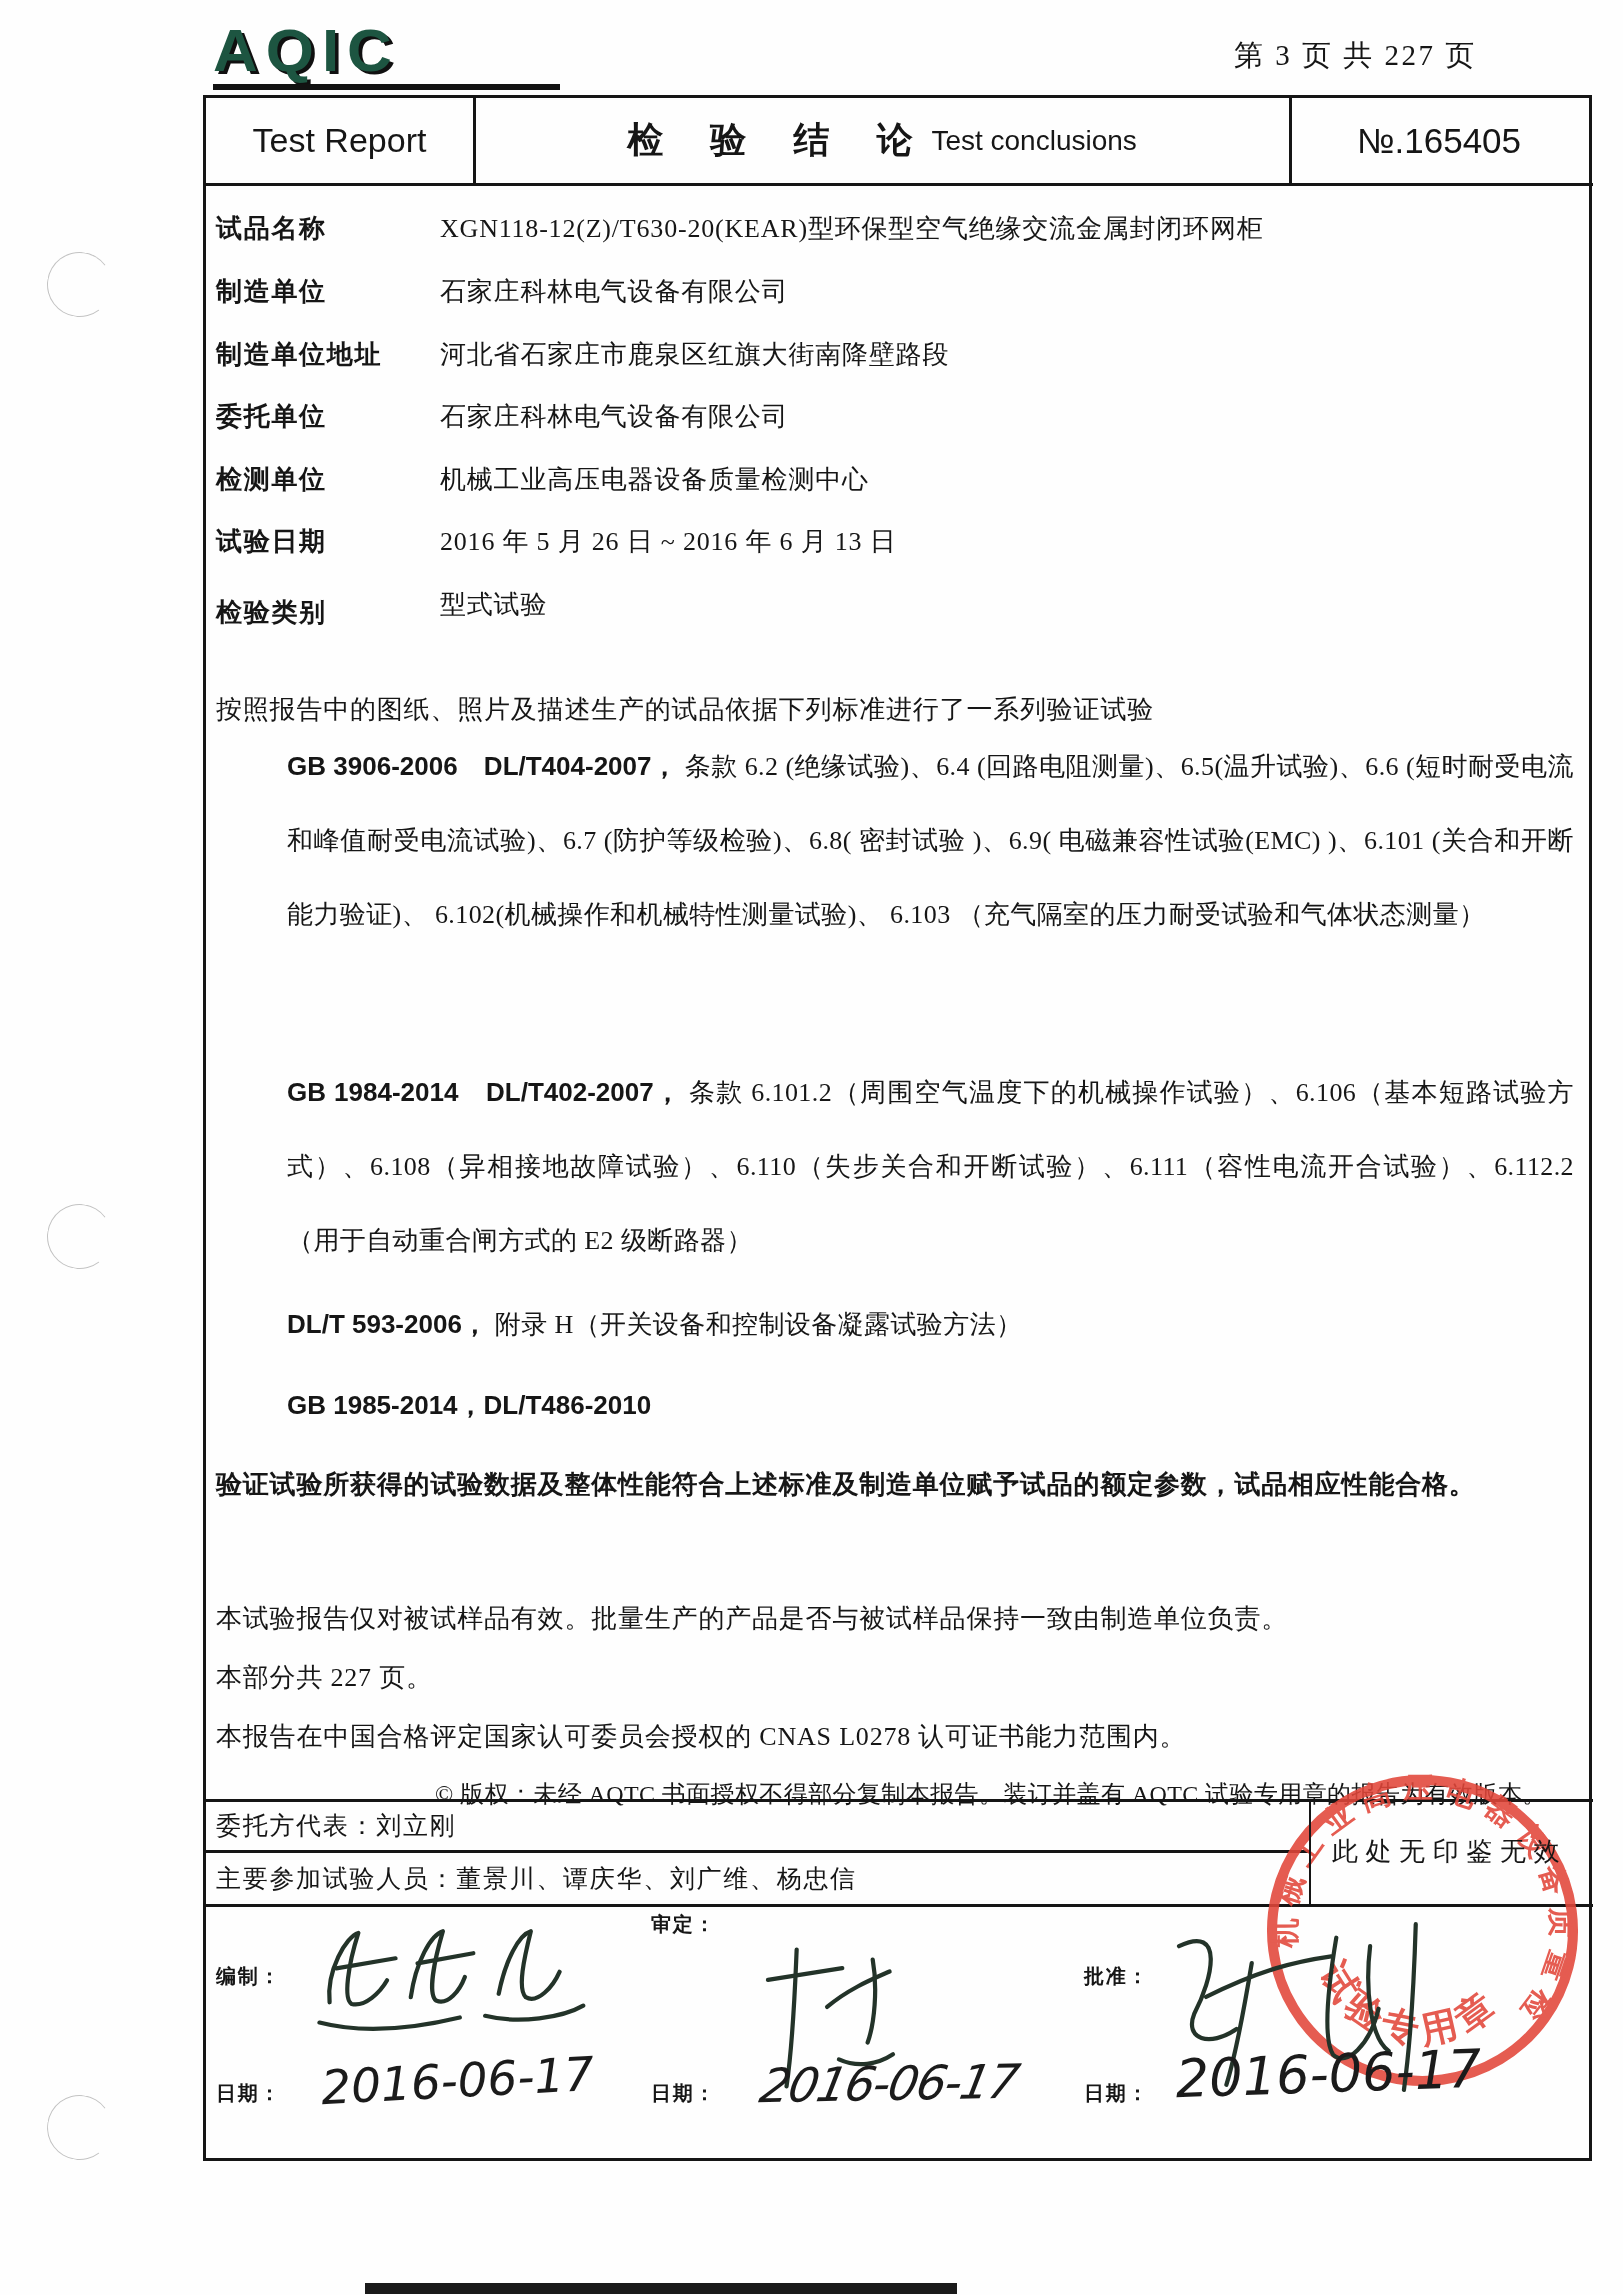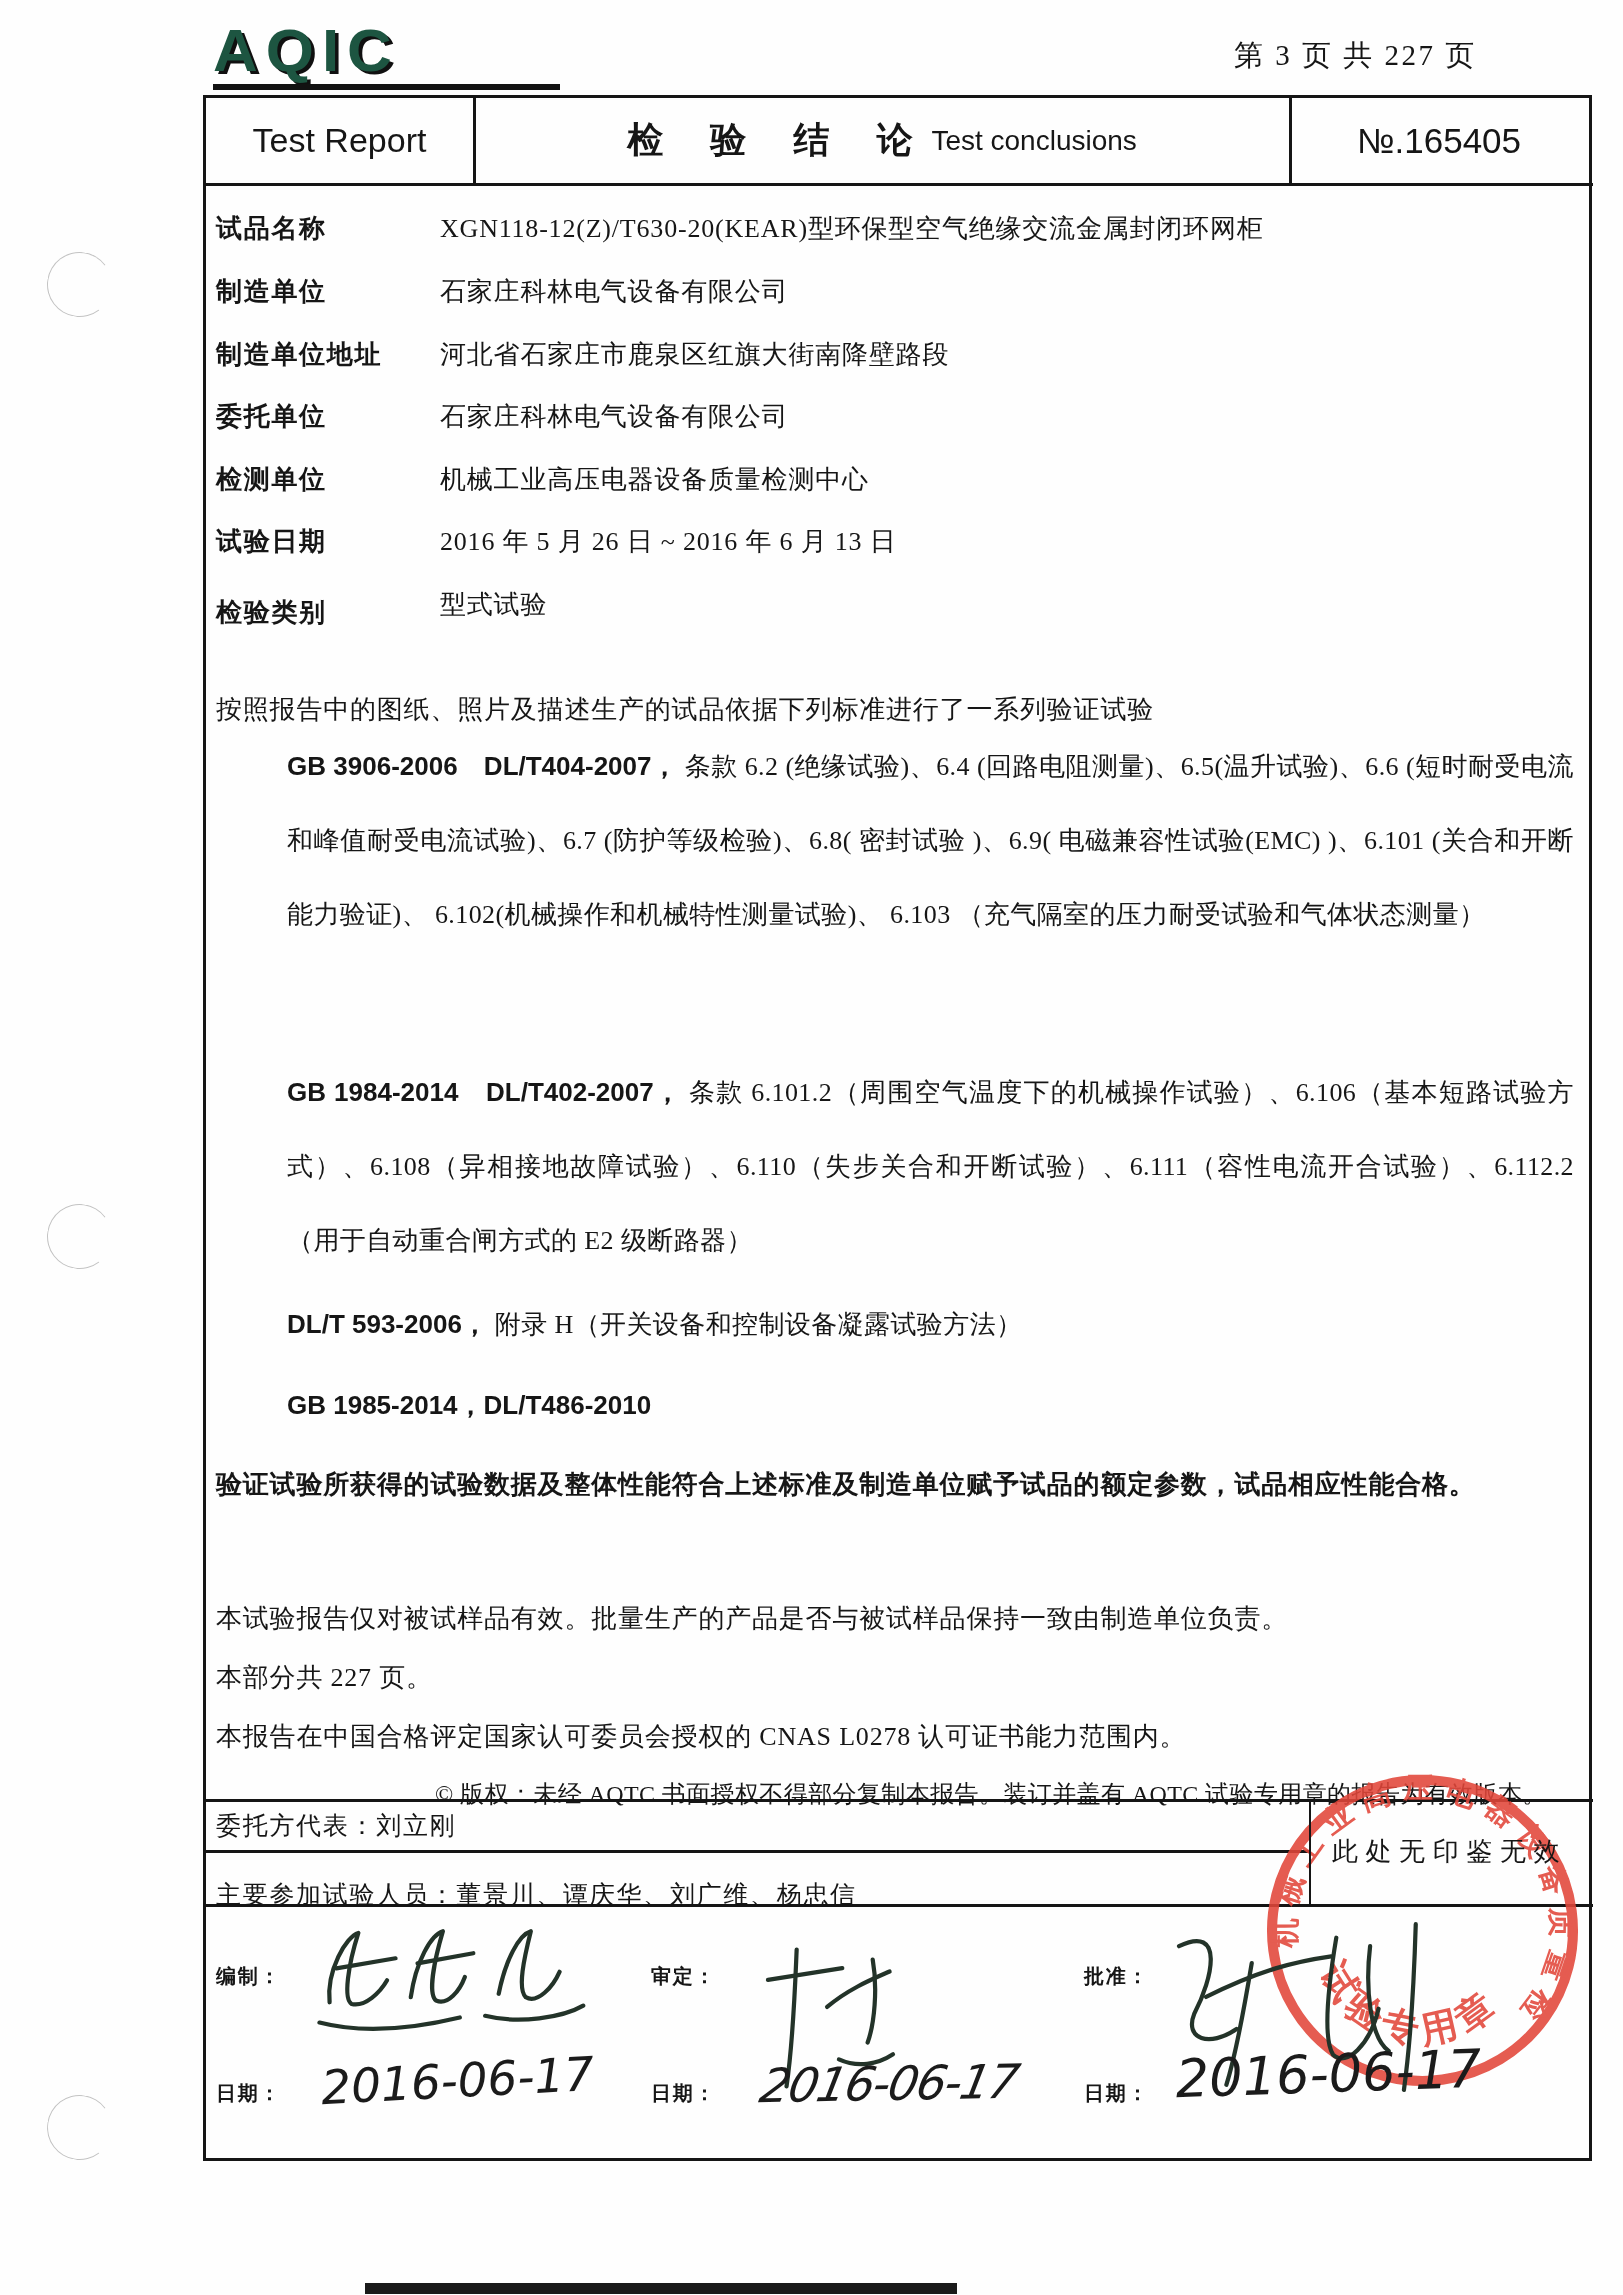--- a/index.html
+++ b/index.html
@@ -129,40 +129,40 @@
   <div class="abs bline" style="left:203px;top:1850px;width:1106px;"></div>
   <div class="abs bline" style="left:203px;top:1904px;width:1390px;"></div>
 
   <div class="abs seal-box">
     <span>此处无印鉴无效</span>
   </div>
 
   <div class="abs foot-row" style="left:216px;top:1809px;">
     <span>委托方代表：</span><span>刘立刚</span>
   </div>
-  <div class="abs foot-row" style="left:216px;top:1862px;margin-top:16px;">
+  <div class="abs foot-row" style="left:216px;top:1862px;">
     <span>主要参加试验人员：</span><span>董景川、谭庆华、刘广维、杨忠信</span>
   </div>
 
   <svg class="abs stamp" width="333" height="333" viewBox="0 0 394 394">
     <circle cx="197" cy="197" r="178" fill="none" stroke="#e2463a" stroke-width="12"></circle>
     <defs>
       <path id="arcTop" d="M 61 260 A 152 152 0 1 1 333 260" fill="none"></path>
       <path id="arcBottom" d="M 90 270 A 127 127 0 0 0 304 270" fill="none"></path>
     </defs>
     <text fill="#e2463a" font-size="35" font-weight="700" letter-spacing="13" font-family="Liberation Serif, DejaVu Serif, serif">
       <textPath href="#arcTop" xlink:href="#arcTop" startOffset="8">机械工业高压电器设备质量检测中心</textPath>
     </text>
     <text fill="#e2463a" font-size="44" font-weight="700" letter-spacing="8" font-family="Liberation Serif, DejaVu Serif, serif">
       <textPath href="#arcBottom" xlink:href="#arcBottom" startOffset="4">试验专用章</textPath>
     </text>
   </svg>
 
   <div class="abs sig-label" style="left:216px;top:1963px;">编制：</div>
-  <div class="abs sig-label" style="left:651px;top:1963px;text-align:center;">审定：</div>
+  <div class="abs sig-label" style="left:651px;top:1911px;text-align:center;">审定：</div>
   <div class="abs sig-label" style="left:1084px;top:1963px;">批准：</div>
 
   <svg class="abs sig" style="left:311px;top:1921px;" width="279" height="127" viewBox="0 0 330 150">
     <path d="M22,96 C18,58 42,18 56,14 C44,52 38,92 48,98 C64,102 82,84 90,70"></path>
     <path d="M30,56 L100,44"></path>
     <path d="M118,90 C124,48 142,16 156,12 C146,46 138,86 148,94 C162,100 176,82 182,66"></path>
     <path d="M126,50 L192,38"></path>
     <path d="M222,86 C230,46 246,16 260,12 C252,44 244,80 254,90 C268,98 286,78 294,60"></path>
     <path d="M10,120 C64,134 126,126 176,114 M206,112 C246,122 298,114 322,100"></path>
   </svg>

